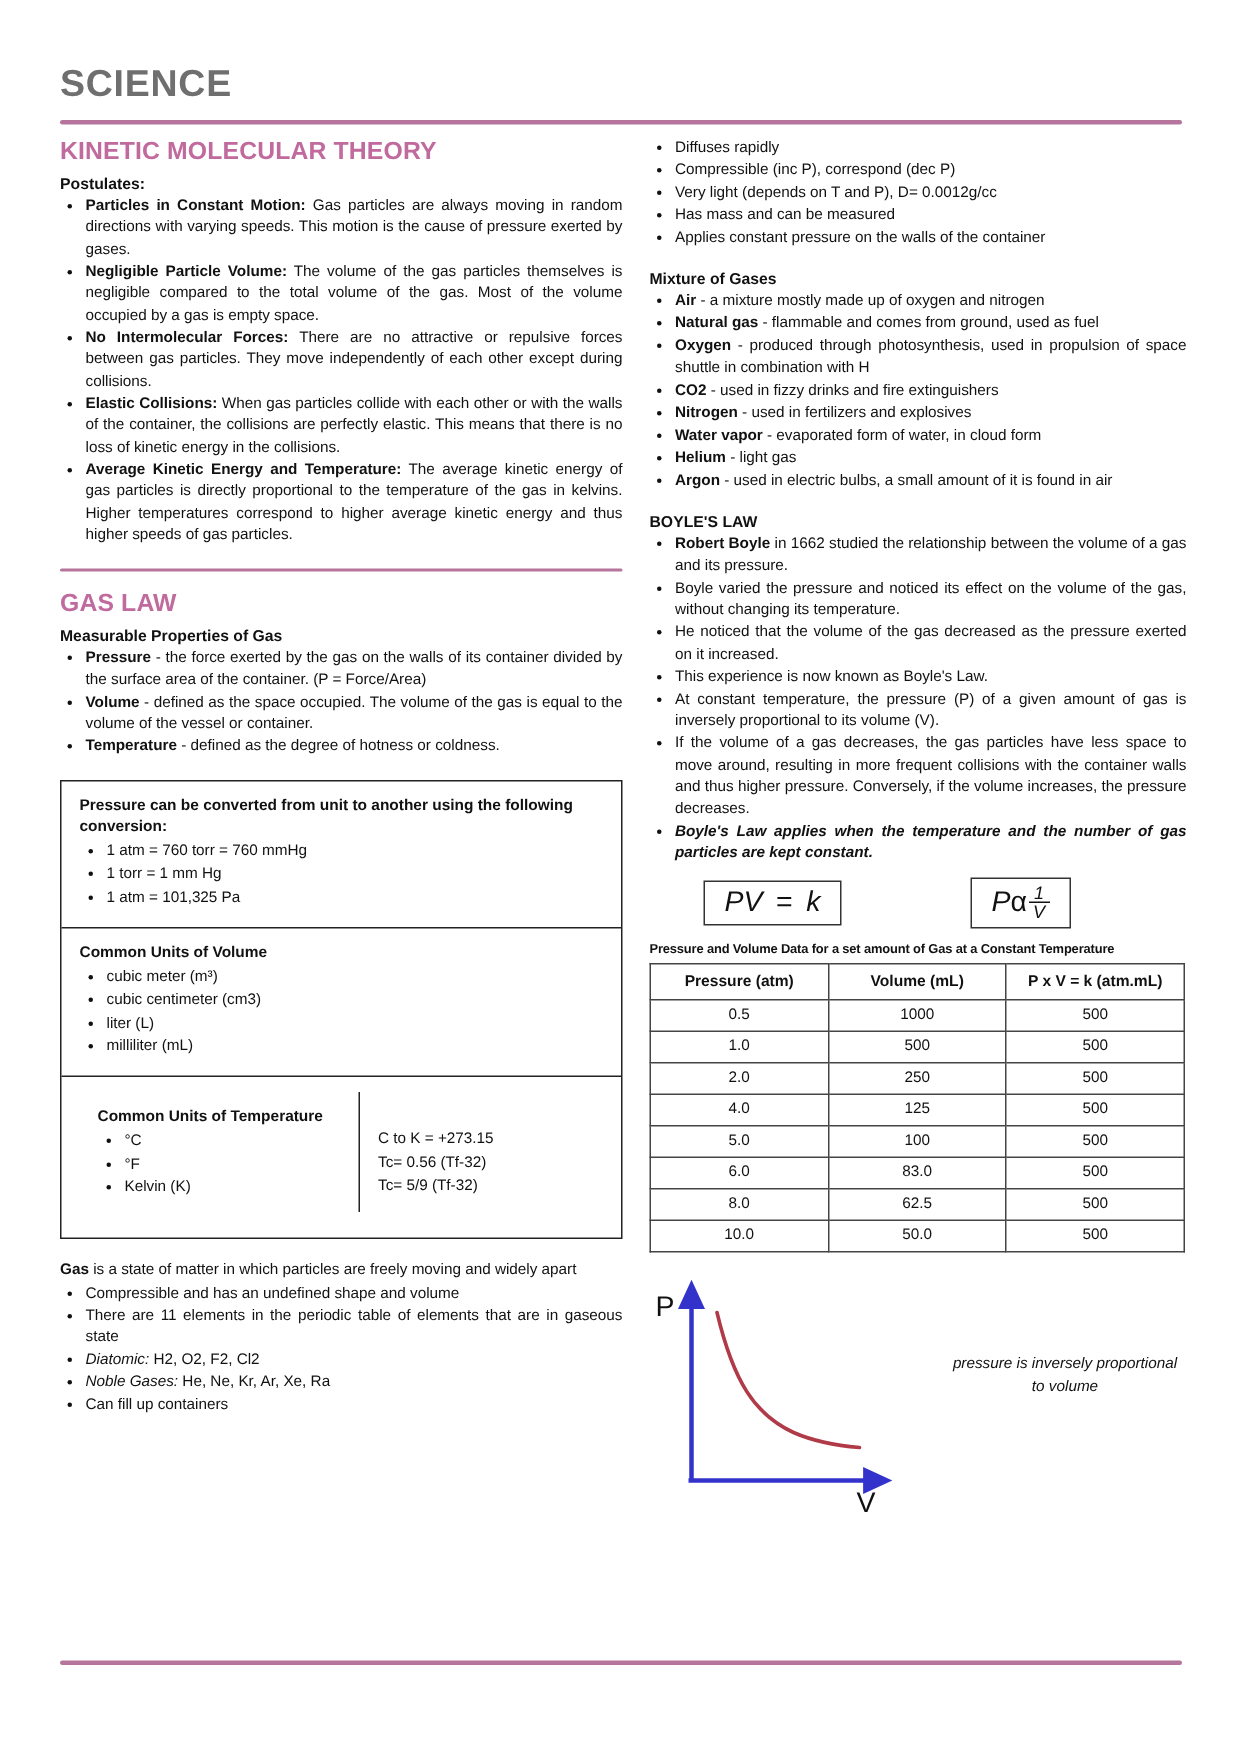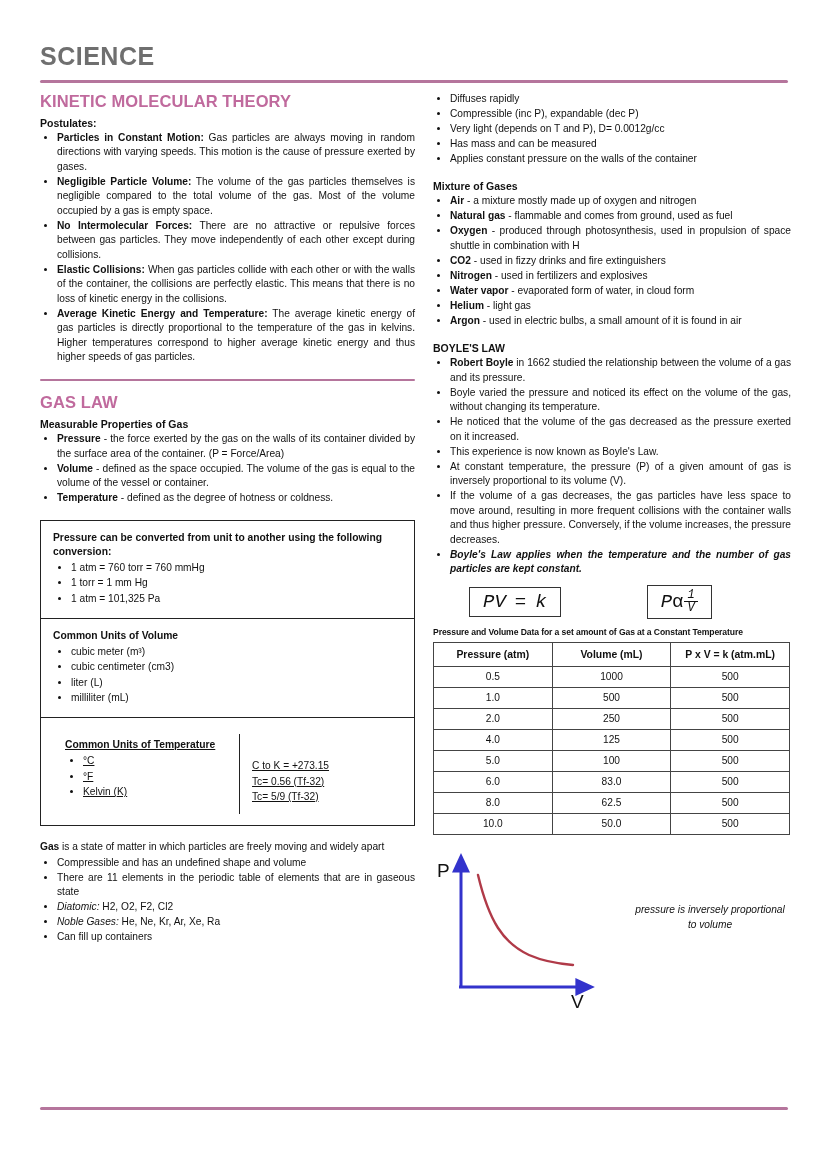--- a/index.html
+++ b/index.html
@@ -73,39 +73,39 @@
   .infobox .cell {
     border-bottom: 1.3px solid #222;
     padding: 10px 12px 11px 12px;
   }
   .infobox .cell:last-child { border-bottom: none; }
   .infobox .cell .title {
     font-size: 10.3px; font-weight: 700; line-height: 1.38; margin-bottom: 2px;
   }
   .infobox ul { padding-left: 18px; }
   .infobox li { font-size: 10.2px; line-height: 1.45; text-align: left; }
-  .split { display: flex; align-items: flex-end; text-decoration: underline; }
+  .split { display: flex; align-items: flex-start; }
   .split .left-part { width: 186px; padding: 10px 12px 14px 12px; }
   .split .right-part {
     flex: 1; border-left: 1.3px solid #222;
     padding: 24px 10px 10px 12px;
     font-size: 10.2px; line-height: 1.5;
   }
   .split .left-part ul { padding-left: 18px; margin-top: 1px; }
 
   
   .formula-row {
     display: flex; align-items: center; gap: 86px;
     margin-top: 8px; padding-left: 36px;
   }
   .fbox {
     border: 1.2px solid #333;
     padding: 3px 13px;
     display: inline-flex; align-items: center;
-    font-family: Liberation Mono, monospace;
+    font-family: Liberation Sans, sans-serif;
     font-style: italic;
     font-size: 19px;
     color: #111;
     background: #fff;
   }
   .fbox .op { font-style: normal; margin: 0 9px; }
   .frac {
     display: inline-flex; flex-direction: column; align-items: center;
     font-size: 12px; line-height: 1.05; margin-left: 1px;
   }
@@ -220,21 +220,21 @@
       <li><i>Diatomic:</i><span> H2, O2, F2, Cl2</span></li>
       <li><i>Noble Gases:</i><span> He, Ne, Kr, Ar, Xe, Ra</span></li>
       <li><span>Can fill up containers</span></li>
     </ul>
   </div>
 
   <div class="col-right">
 
     <ul>
       <li>Diffuses rapidly</li>
-      <li>Compressible (inc P), expandable (dec P)</li>
+      <li>Compressible (inc P), correspond (dec P)</li>
       <li>Very light (depends on T and P), D= 0.0012g/cc</li>
       <li>Has mass and can be measured</li>
       <li>Applies constant pressure on the walls of the container</li>
     </ul>
 
     <h3 class="sub" style="margin-top:14px;">Mixture of Gases</h3>
     <ul>
       <li><b>Air</b><span> - a mixture mostly made up of oxygen and nitrogen</span></li>
       <li><b>Natural gas</b><span> - flammable and comes from ground, used as fuel</span></li>
       <li><b>Oxygen</b><span> - produced through photosynthesis, used in propulsion of space shuttle in combination with H</span></li>

